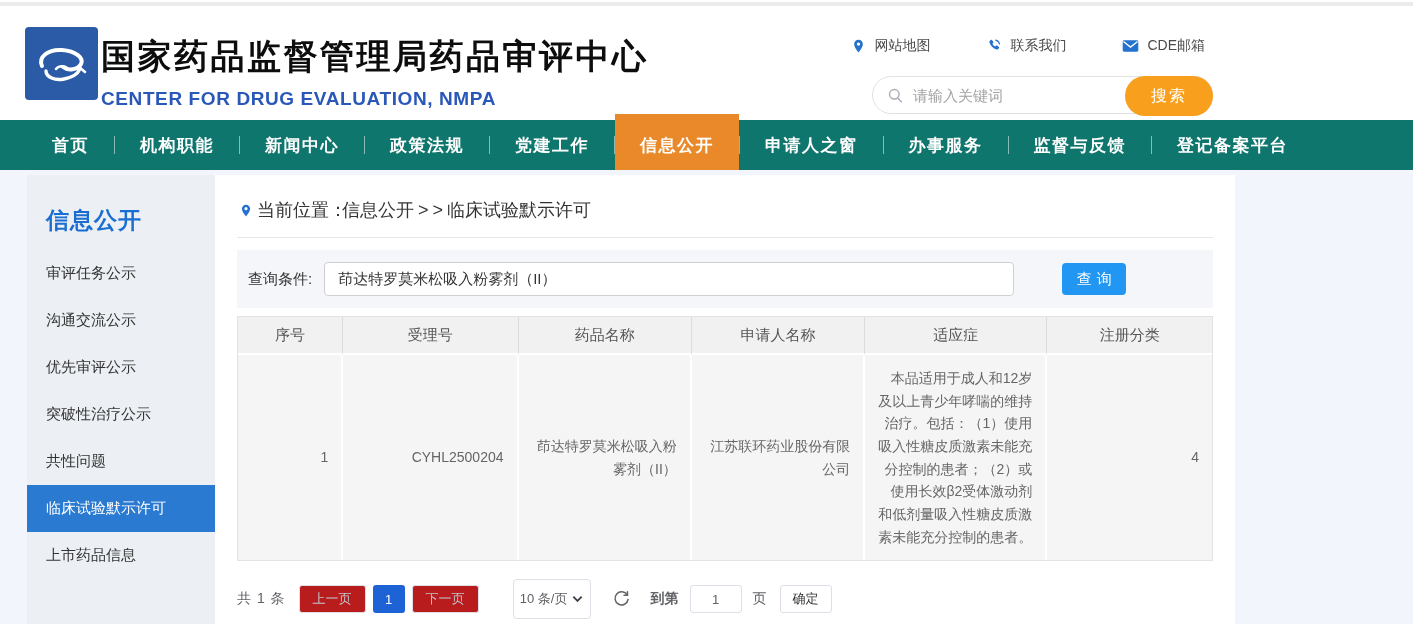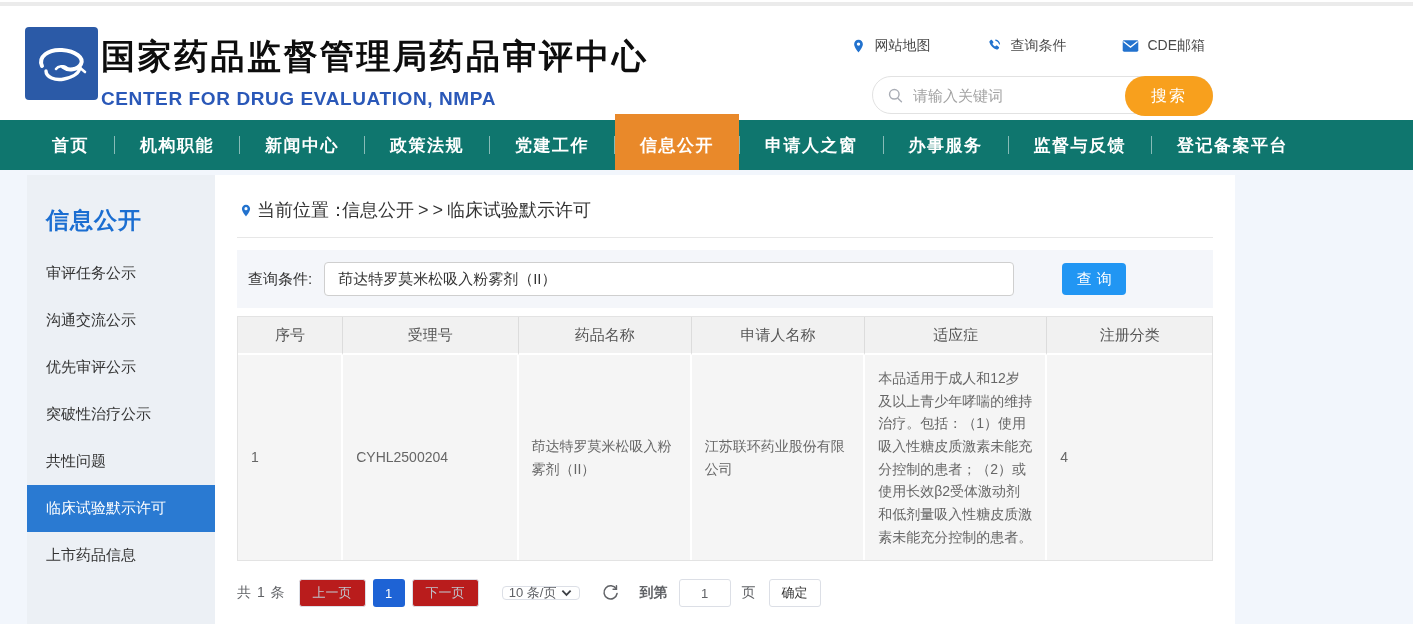--- a/index.html
+++ b/index.html
@@ -44,28 +44,28 @@
   .crumb-link { cursor:pointer; }
 
   .querybar { margin-top:12px; background:#f4f6fa; height:58px; display:flex; align-items:center; padding-left:11px; }
   .query-label { font-size:15px; color:#333; white-space:nowrap; }
   .query-input { margin-left:12px; width:690px; height:34px; border:1px solid #cfcfcf; border-radius:4px; padding:0 13px; font-size:15px; color:#333; background:#fff; outline:none; }
   .query-btn { margin-left:48px; width:64px; height:32px; background:#2196f3; color:#fff; border:none; border-radius:4px; font-size:15px; letter-spacing:5px; text-indent:5px; cursor:pointer; }
 
   table.result { margin-top:8px; width:100%; border-collapse:separate; border-spacing:0; border:1px solid #e3e3e3; }
   table.result th { height:38px; background:#f1f1f1; font-size:15px; font-weight:normal; color:#555; text-align:center; border-right:1px solid #dcdcdc; border-bottom:2px solid #fff; }
   table.result th:last-child { border-right:none; }
-  table.result td { height:198px; background:#f5f5f5; font-size:14px; color:#666; text-align:left; vertical-align:middle; border-right:2px solid #fff; padding:12px 13px; line-height:1.62; }
+  table.result td { height:198px; background:#f5f5f5; font-size:14px; color:#666; text-align:right; vertical-align:middle; border-right:2px solid #fff; padding:12px 13px; line-height:1.62; }
   table.result td:last-child { border-right:none; }
 
   .pager { margin-top:18px; display:flex; align-items:center; font-size:14px; color:#606266; }
   .pg-total { margin-right:13px; letter-spacing:1px; white-space:nowrap; }
   .pg-btn { height:28px; padding:0 13px; border:1px solid #dcdfe6; border-radius:3px; background:#b91c1c; color:#c0c4cc; font-size:13px; display:flex; align-items:center; margin-right:7px; cursor:default; }
   .pg-num { width:32px; height:28px; background:#1e63d5; color:#fff; display:flex; align-items:center; justify-content:center; border-radius:3px; font-size:13px; margin-right:7px; cursor:pointer; }
-  .pg-select { margin-left:16px; width:78px; height:14px; border:1px solid #dcdfe6; border-radius:4px; background:#fff; display:flex; align-items:center; justify-content:center; gap:5px; font-size:13px; color:#606266; cursor:pointer; }
+  .pg-select { margin-left:27px; width:78px; height:40px; border:1px solid #dcdfe6; border-radius:4px; background:#fff; display:flex; align-items:center; justify-content:center; gap:5px; font-size:13px; color:#606266; cursor:pointer; }
   .pg-refresh { margin-left:21px; width:19px; height:19px; cursor:pointer; }
   .pg-goto-label { margin-left:20px; white-space:nowrap;font-weight:bold; }
   .pg-goto-input { margin-left:11px; width:52px; height:28px; border:1px solid #dcdfe6; border-radius:3px; text-align:center; font-size:13px; color:#606266; outline:none; }
   .pg-goto-unit { margin-left:11px; }
   .pg-confirm { margin-left:13px; height:28px; padding:0 12px; border:1px solid #dcdfe6; border-radius:3px; background:#fff; font-size:13px; color:#333; cursor:pointer; }
 
   .icon { flex:none; display:inline-flex; }
 </style>
 </head>
 <body>
@@ -99,21 +99,21 @@
         </span>
         <span>网站地图</span>
       </div>
       <div class="quick-item">
         <span class="icon">
           <svg width="16" height="16" viewBox="0 0 24 24" fill="#2272ce">
               <path d="M7.1 2.9c.5-.5 1.4-.4 1.8.2l2 2.7c.4.5.3 1.2-.1 1.6L9.5 8.7c.8 1.8 2.3 3.3 4.1 4.1l1.3-1.3c.4-.4 1.1-.5 1.6-.1l2.7 2c.6.4.7 1.3.2 1.8l-1.5 1.5c-.5.5-1.3.7-2 .5C10.8 15.7 6.6 11.5 5.1 6.4c-.2-.7 0-1.5.5-2z"></path>
               <path d="M14.5 3.2c2.9.6 5.2 2.9 5.8 5.8" stroke="#2272ce" stroke-width="1.6" fill="none" stroke-linecap="round"></path>
             </svg>
         </span>
-        <span>查询条件</span>
+        <span>联系我们</span>
       </div>
       <div class="quick-item">
         <span class="icon">
           <svg width="17" height="14" viewBox="0 0 24 19">
               <rect x="1" y="1.5" width="22" height="16" rx="2" fill="#2272ce"></rect>
               <path d="M2 3l10 8L22 3" fill="none" stroke="#fff" stroke-width="1.8"></path>
             </svg>
         </span>
         <span>CDE邮箱</span>
       </div>

